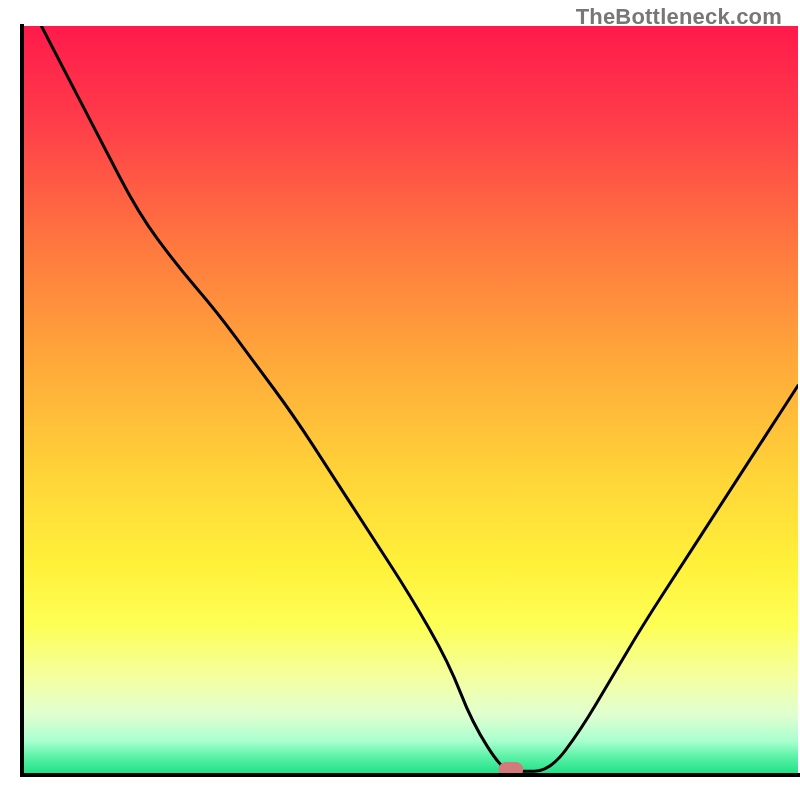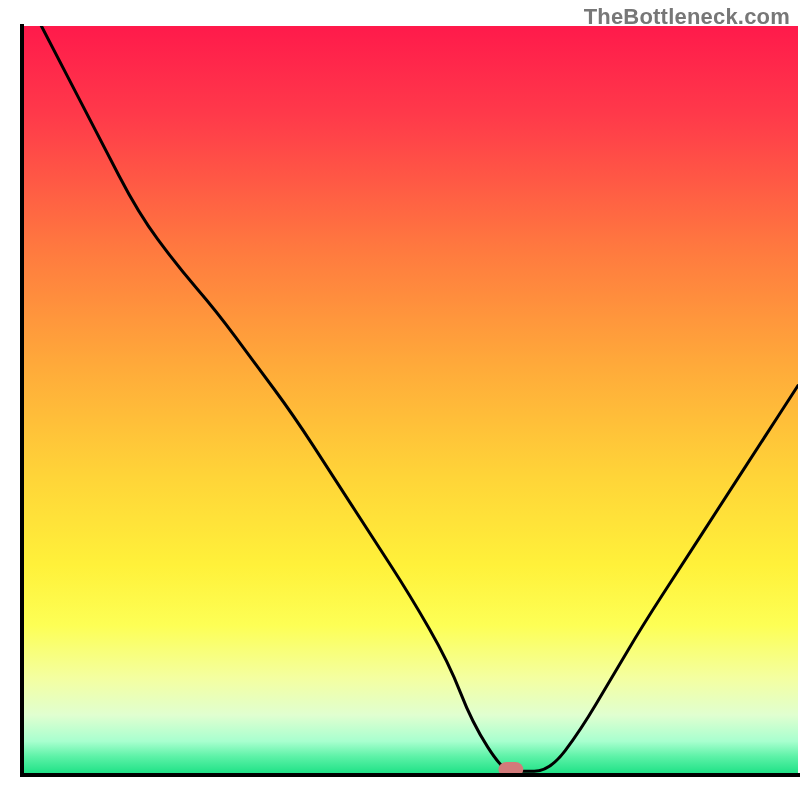--- a/index.html
+++ b/index.html
@@ -12,21 +12,21 @@
   }
   .frame {
     position: relative;
     width: 800px;
     height: 800px;
     background: #fff;
   }
   .watermark {
     position: absolute;
     top: 4px;
-    right: 10px;
+    right: 18px;
     font-family: Arial, Helvetica, sans-serif;
     font-size: 22px;
     font-weight: bold;
     color: #777;
     letter-spacing: 0.2px;
     user-select: none;
   }
   svg {
     position: absolute;
     left: 0;

